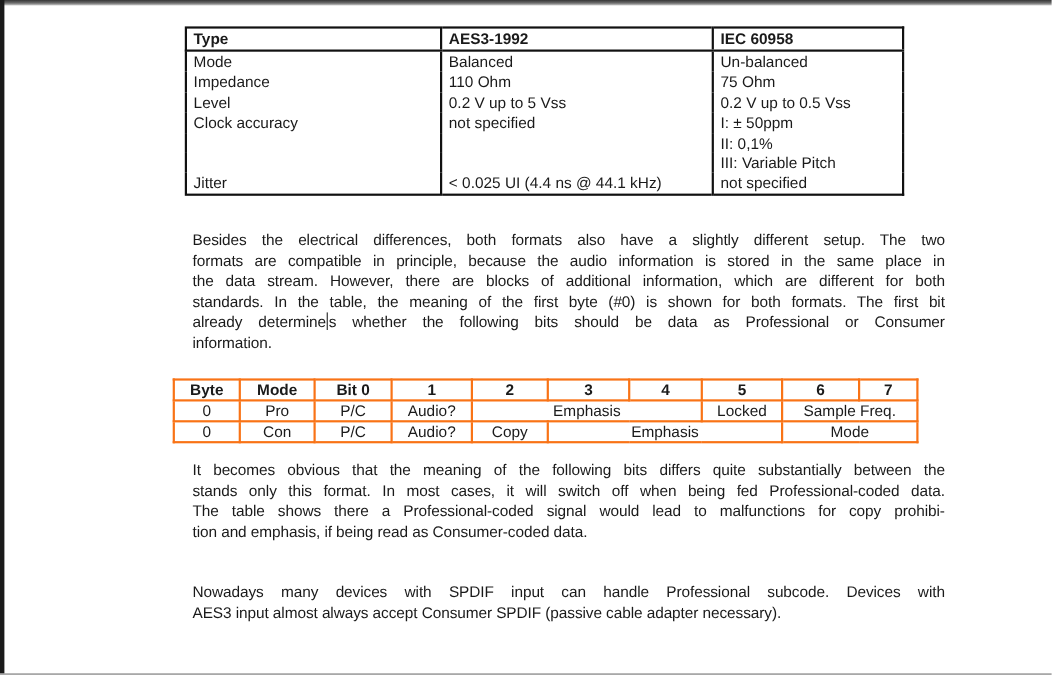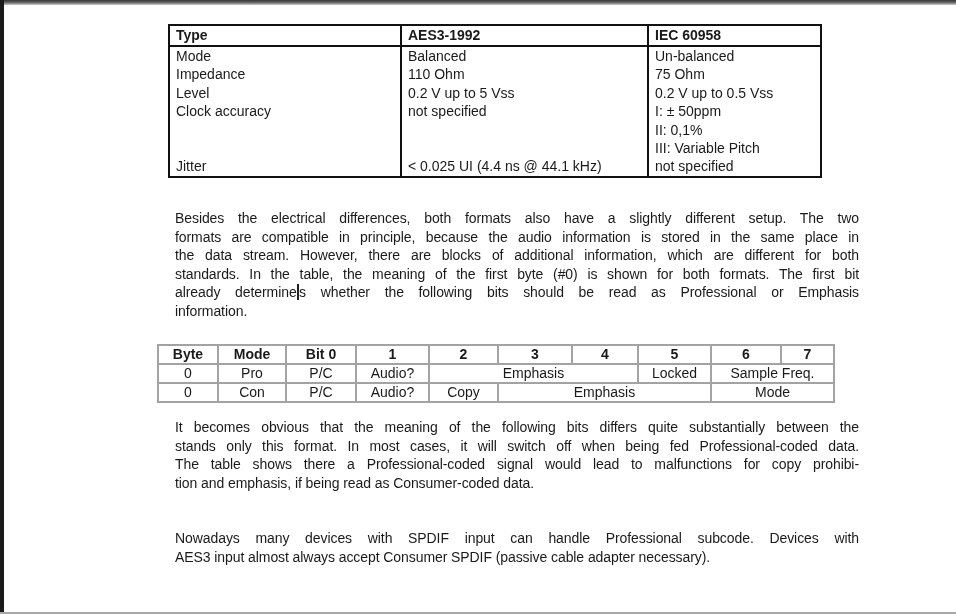--- a/index.html
+++ b/index.html
@@ -33,21 +33,21 @@
   table.spec th{height:19px;line-height:19px;border-bottom-width:2px;font-weight:bold;}
   table.spec td{height:18.4px;line-height:18.4px;font-weight:normal;}
 
   
   table.bits{
     position:absolute;left:157px;top:344px;width:676px;
     border-collapse:collapse;table-layout:fixed;
     font-size:14px;
   }
   table.bits th,table.bits td{
-    border:2px solid #a3a3a3;height:17px;line-height:17px;
+    border:2px solid #f97316;height:17px;line-height:17px;
     padding:0;text-align:center;vertical-align:middle;
     overflow:hidden;white-space:nowrap;
   }
   table.bits th{font-weight:bold;}
   table.bits td{font-weight:normal;}
 
   
   .para{position:absolute;left:160px;width:684px;font-size:14px;letter-spacing:-0.08px;margin-left:15px;}
   .para .line{height:18.5px;line-height:18.5px;white-space:normal;
     text-align:justify;text-align-last:justify;}
@@ -116,21 +116,21 @@
         <td>not specified</td>
       </tr>
     </tbody>
   </table>
 
   <div class="para p1">
     <div class="line">Besides the electrical differences, both formats also have a slightly different setup. The two</div>
     <div class="line">formats are compatible in principle, because the audio information is stored in the same place in</div>
     <div class="line">the data stream. However, there are blocks of additional information, which are different for both</div>
     <div class="line">standards. In the table, the meaning of the first byte (#0) is shown for both formats. The first bit</div>
-    <div class="line"><span>already determine</span><span class="caret"></span><span>s whether the following bits should be read as Professional or Emphasis</span></div>
+    <div class="line"><span>already determine</span><span class="caret"></span><span>s whether the following bits should be data as Professional or Consumer</span></div>
     <div class="line last">information.</div>
   </div>
 
   <table class="bits">
     <colgroup>
       <col style="width:60px">
         <col style="width:68px">
         <col style="width:70px">
       <col style="width:73px">
         <col style="width:69px">

